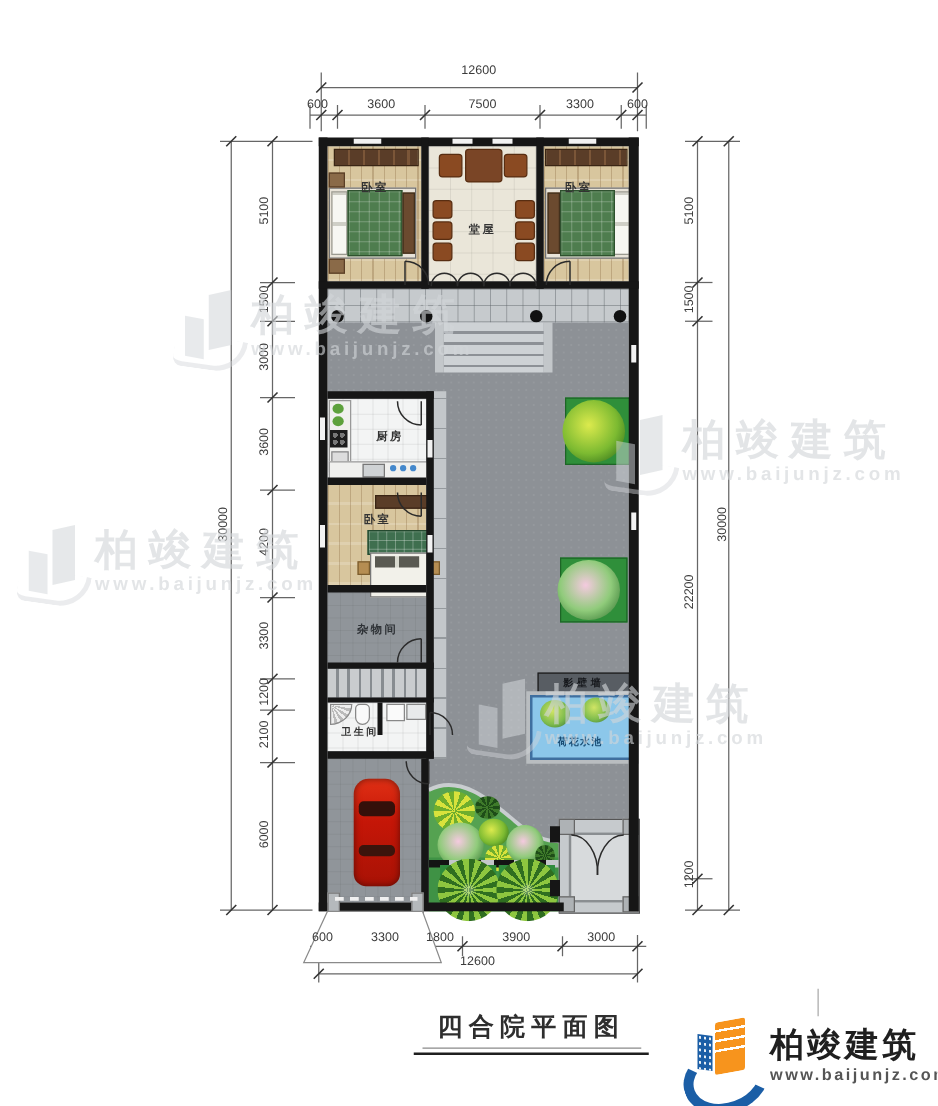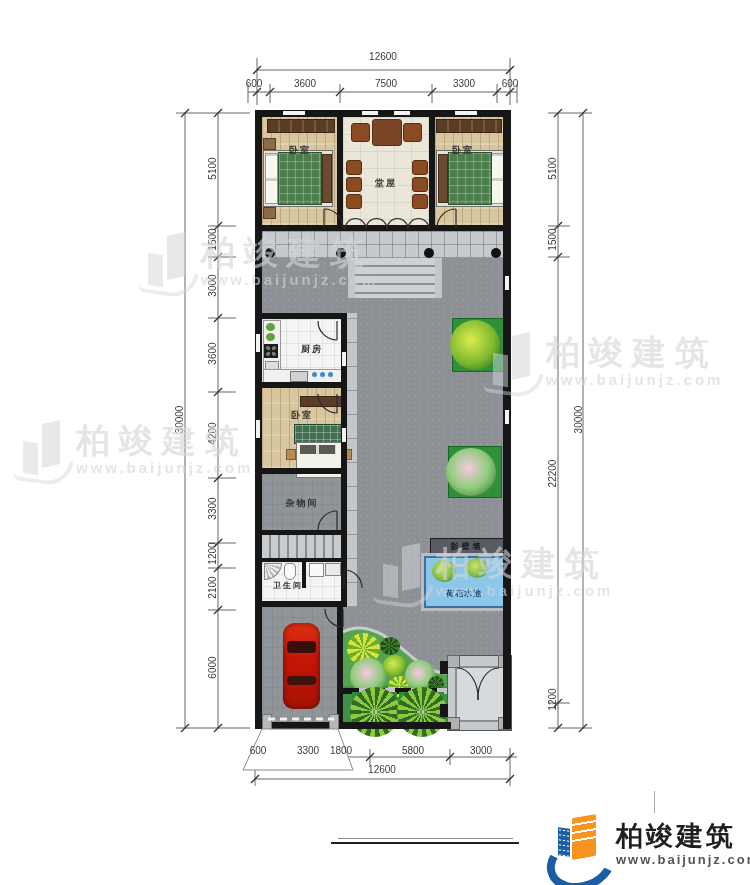--- a/index.html
+++ b/index.html
@@ -306,22 +306,22 @@
   <div class="roomlabel" style="left:438px;top:588px;width:52px;font-size:8px;color:#174a72;letter-spacing:1px;">荷花水池</div>
 
   <div class="dim" style="left:363px;top:51px;width:40px;">12600</div>
   <div class="dim" style="left:234px;top:78px;width:40px;">600</div>
   <div class="dim" style="left:285px;top:78px;width:40px;">3600</div>
   <div class="dim" style="left:366px;top:78px;width:40px;">7500</div>
   <div class="dim" style="left:444px;top:78px;width:40px;">3300</div>
   <div class="dim" style="left:490px;top:78px;width:40px;">600</div>
   <div class="dim" style="left:238px;top:745px;width:40px;">600</div>
   <div class="dim" style="left:288px;top:745px;width:40px;">3300</div>
-  <div class="dim" style="left:321px;top:745px;width:40px;">1800</div>
-  <div class="dim" style="left:393px;top:745px;width:40px;">5800</div>
+  <div class="dim" style="left:332px;top:745px;width:40px;">1800</div>
+  <div class="dim" style="left:393px;top:745px;width:40px;">3900</div>
   <div class="dim" style="left:461px;top:745px;width:40px;">3000</div>
   <div class="dim" style="left:362px;top:764px;width:40px;">12600</div>
   <div class="dim v" style="left:187px;top:163px;width:50px;">5100</div>
   <div class="dim v" style="left:187px;top:234px;width:50px;">1500</div>
   <div class="dim v" style="left:187px;top:280px;width:50px;">3000</div>
   <div class="dim v" style="left:187px;top:348px;width:50px;">3600</div>
   <div class="dim v" style="left:187px;top:428px;width:50px;">4200</div>
   <div class="dim v" style="left:187px;top:503px;width:50px;">3300</div>
   <div class="dim v" style="left:187px;top:548px;width:50px;">1200</div>
   <div class="dim v" style="left:187px;top:582px;width:50px;">2100</div>
@@ -371,20 +371,21 @@
         <div class="g1"></div>
         <div class="g2"></div>
         <div class="g3"></div>
       </div>
     <div>
         <div class="wm-brand">柏竣建筑</div>
          <div class="wm-url">www.baijunjz.com</div>
       </div>
   </div>
 
+  <div class="caption" style="left:335px;top:808px;width:180px;">四合院平面图</div>
   <div class="abs" style="left:338px;top:838px;width:175px;height:1px;background:#8a8a8a;"></div>
   <div class="abs" style="left:331px;top:842px;width:188px;height:2px;background:#1f1f1f;"></div>
   <div class="abs" style="left:654px;top:791px;width:1px;height:22px;background:#aaa;"></div>
 
   <div class="abs" style="left:546px;top:810px;width:64px;height:66px;">
     <div class="abs" style="left:0px;top:26px;width:54px;height:38px;border:8px solid transparent;border-bottom-color:#1b5ea6;border-left-color:#1b5ea6;border-radius:50%;transform:rotate(-20deg);"></div>
     <div class="abs" style="left:12px;top:18px;width:12px;height:28px;background:#1b5ea6;background-image:radial-gradient(circle,#fff 1px,transparent 1px);background-size:4px 5px;transform:skewY(8deg);"></div>
     <div class="abs" style="left:26px;top:6px;width:24px;height:42px;background:#f7941d;background-image:linear-gradient(transparent 6px,#fff 6px,#fff 8px,transparent 8px,transparent 14px,#fff 14px,#fff 16px,transparent 16px,transparent 22px,#fff 22px,#fff 24px,transparent 24px);transform:skewY(-10deg);border-radius:2px;"></div>
   </div>
   <div class="logo-brand" style="left:616px;top:818px;">柏竣建筑</div>

